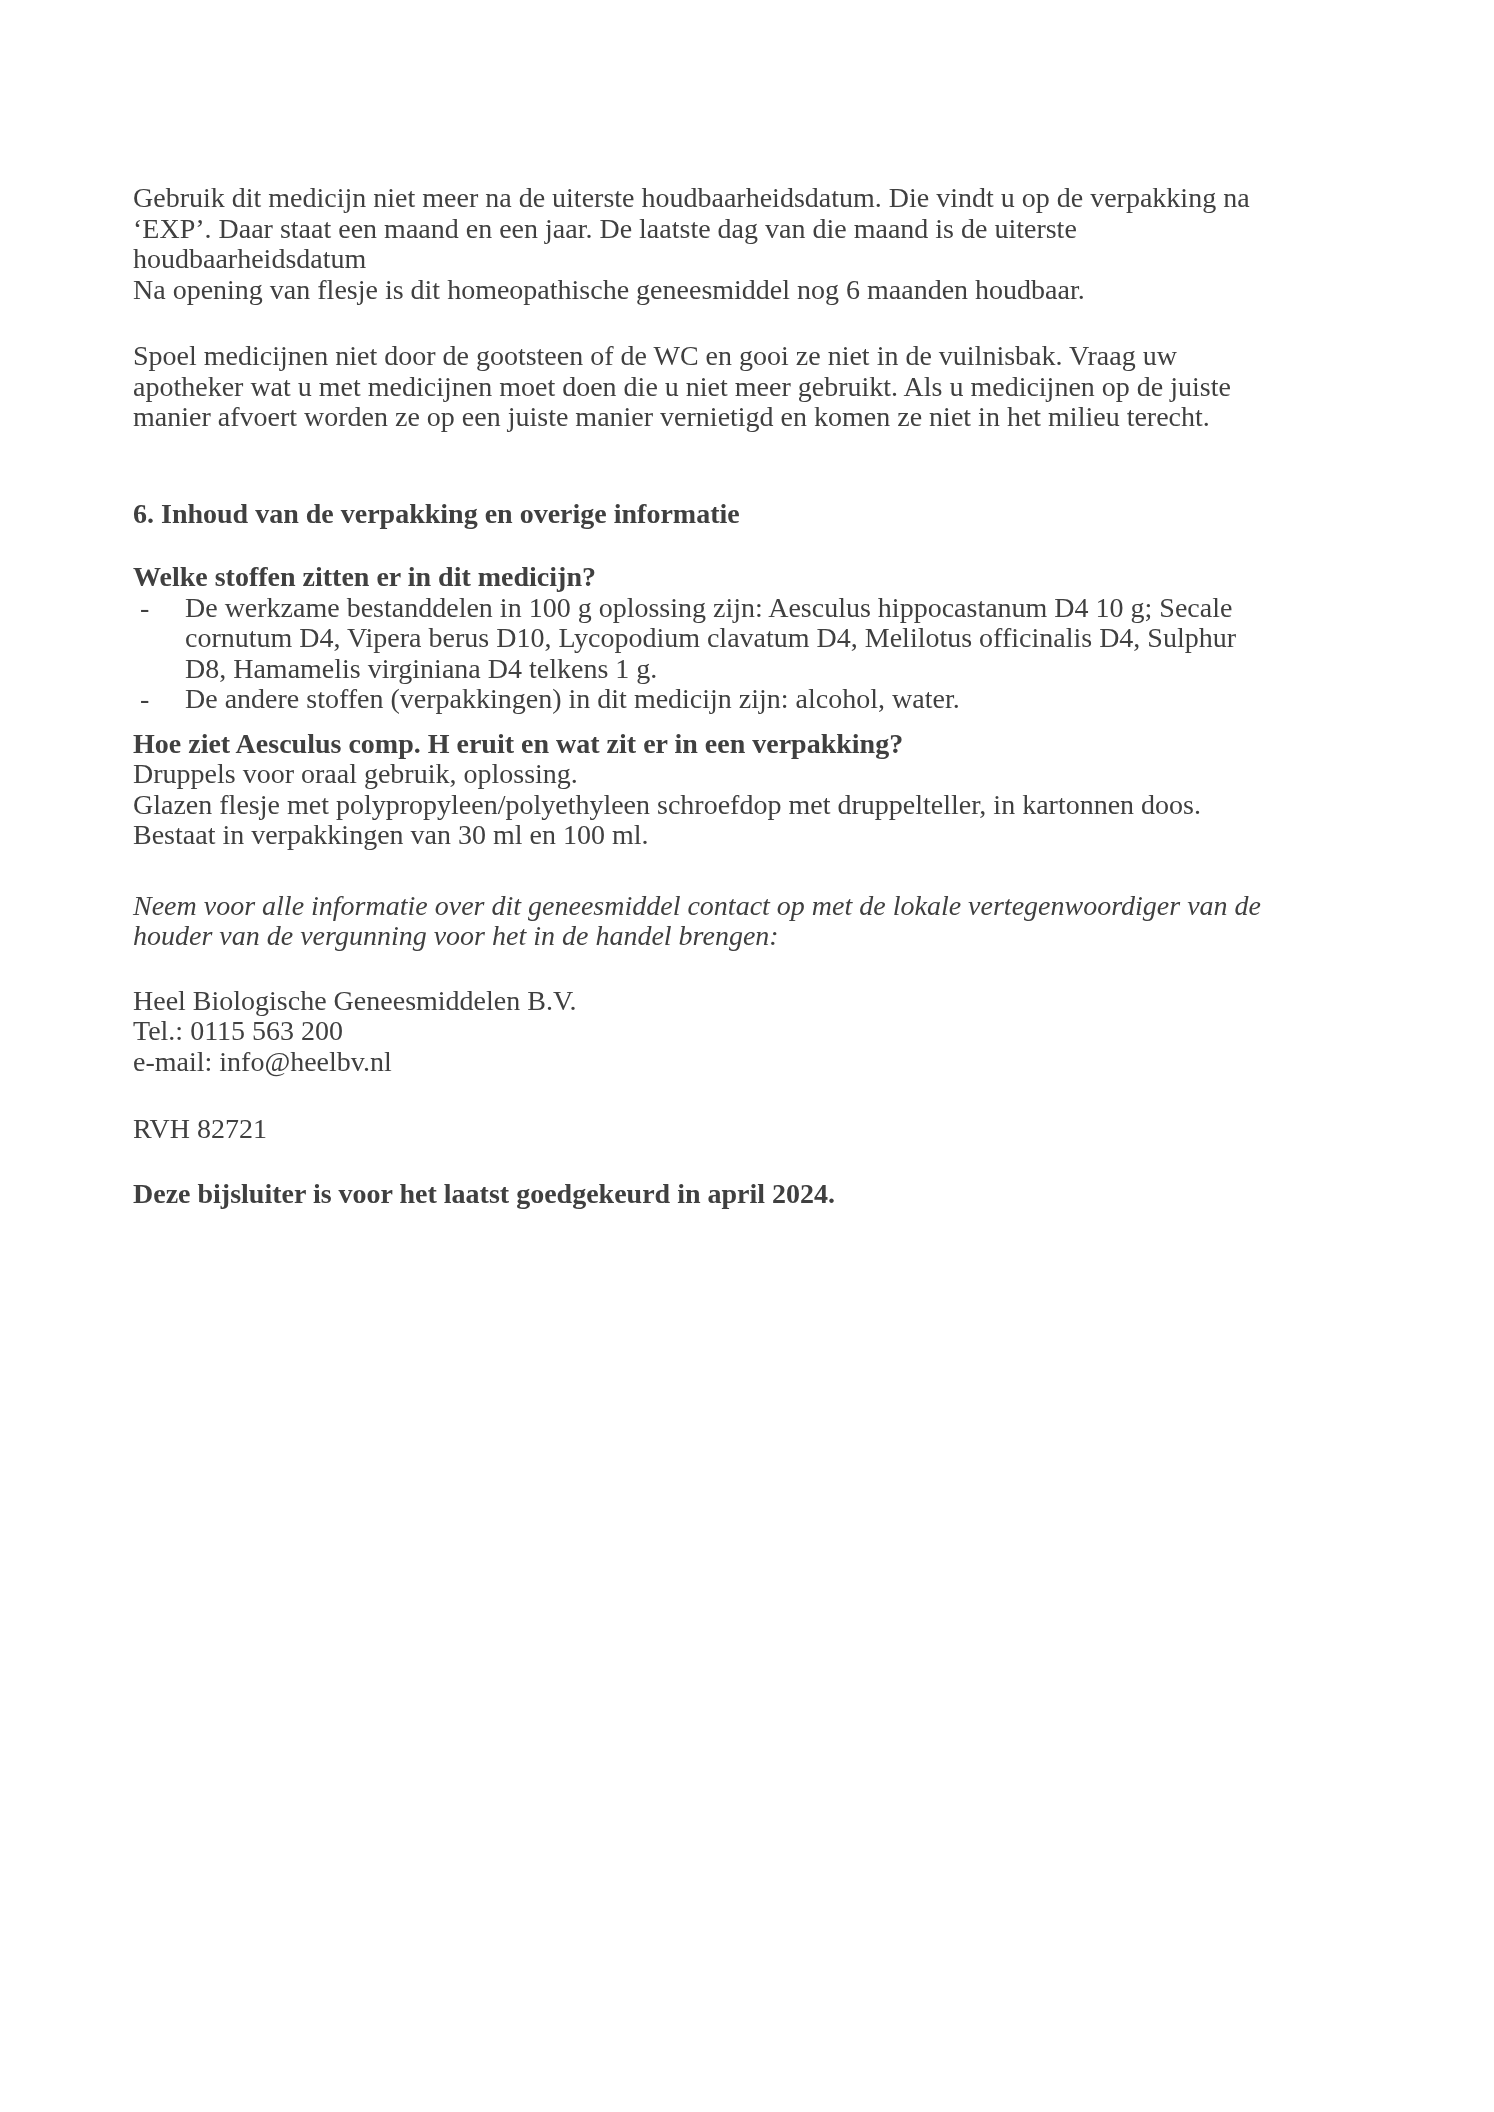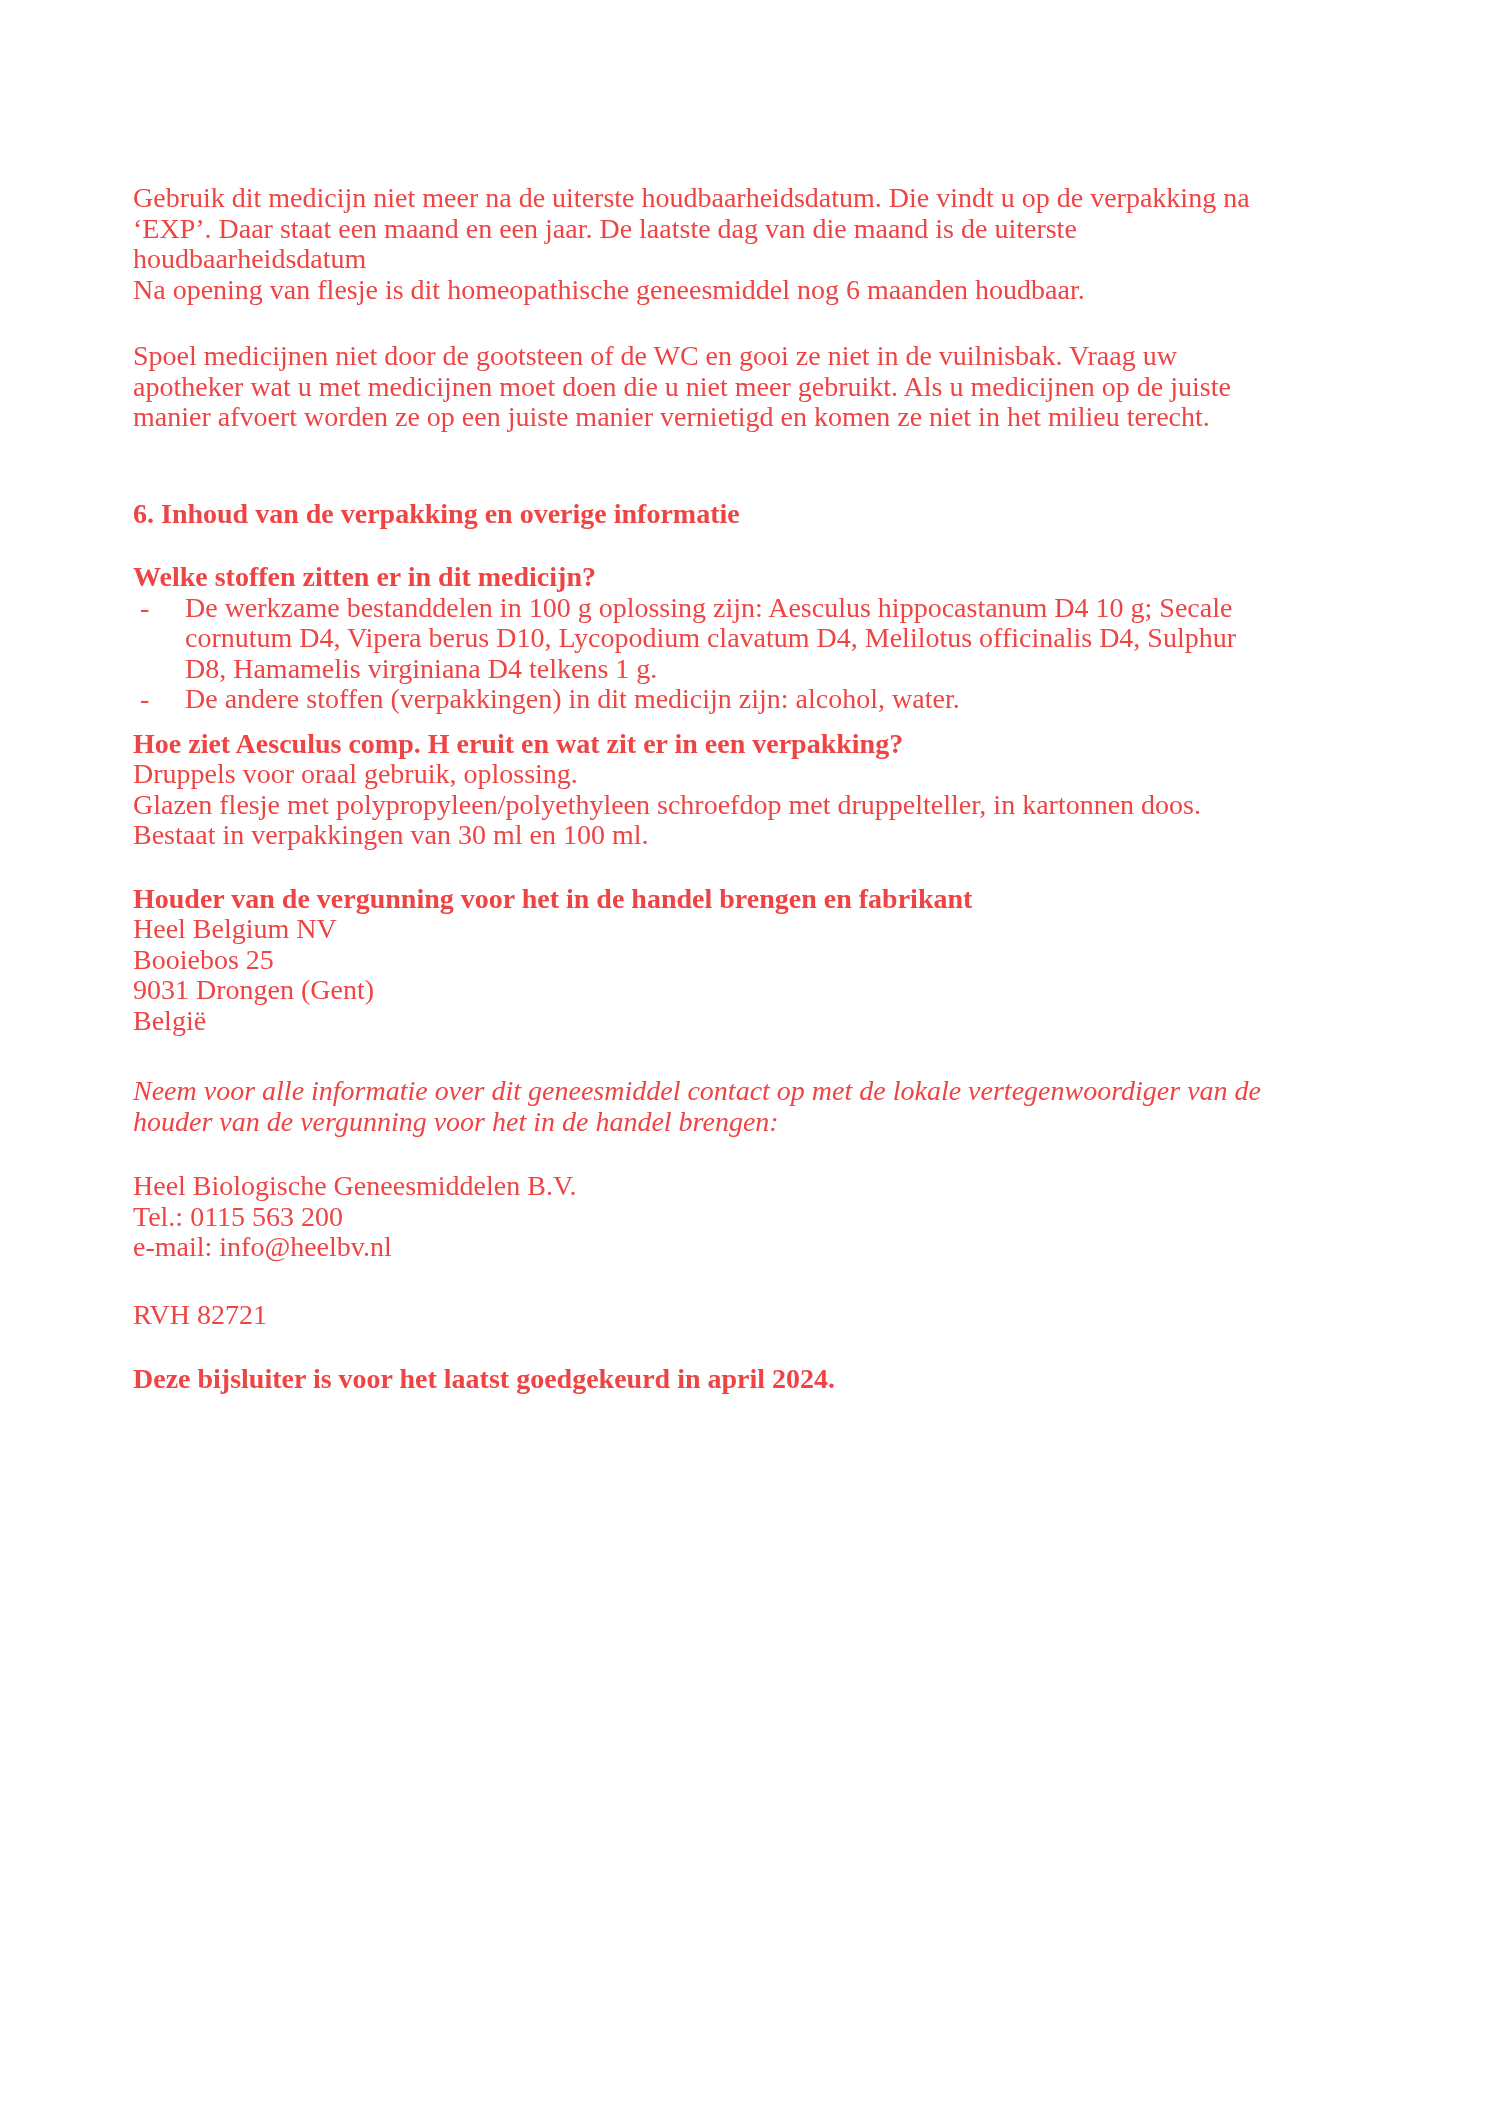--- a/index.html
+++ b/index.html
@@ -6,21 +6,21 @@
     margin: 0;
     padding: 0;
     background: #ffffff;
   }
   .page {
     position: relative;
     width: 1494px;
     height: 2112px;
     box-sizing: border-box;
     background: #ffffff;
-    color: #ef4444;
+    color: #404040;
     font-family: "Liberation Serif", "DejaVu Serif", serif;
     font-size: 28px;
     line-height: 30.5px;
     padding: 183px 130px 0 133px;
     overflow: hidden;
   }
   .block { margin: 0; padding: 0; }
   .ln { white-space: pre; }
   .bold { font-weight: bold; }
 
@@ -89,27 +89,20 @@
     </div>
   </div>
 
   <div class="block sp-appearance">
     <div class="ln bold">Hoe ziet Aesculus comp. H eruit en wat zit er in een verpakking?</div>
     <div class="ln">Druppels voor oraal gebruik, oplossing.</div>
     <div class="ln">Glazen flesje met polypropyleen/polyethyleen schroefdop met druppelteller, in kartonnen doos.</div>
     <div class="ln">Bestaat in verpakkingen van 30 ml en 100 ml.</div>
   </div>
 
-  <div class="block sp-holder">
-    <div class="ln bold">Houder van de vergunning voor het in de handel brengen en fabrikant</div>
-    <div class="ln">Heel Belgium NV</div>
-    <div class="ln">Booiebos 25</div>
-    <div class="ln">9031 Drongen (Gent)</div>
-    <div class="ln">België</div>
-  </div>
 
   <div class="block sp-contact">
     <div class="ln">Neem voor alle informatie over dit geneesmiddel contact op met de lokale vertegenwoordiger van de</div>
     <div class="ln">houder van de vergunning voor het in de handel brengen:</div>
   </div>
 
   <div class="block sp-rep">
     <div class="ln">Heel Biologische Geneesmiddelen B.V.</div>
     <div class="ln">Tel.: 0115 563 200</div>
     <div class="ln">e-mail: info@heelbv.nl</div>

